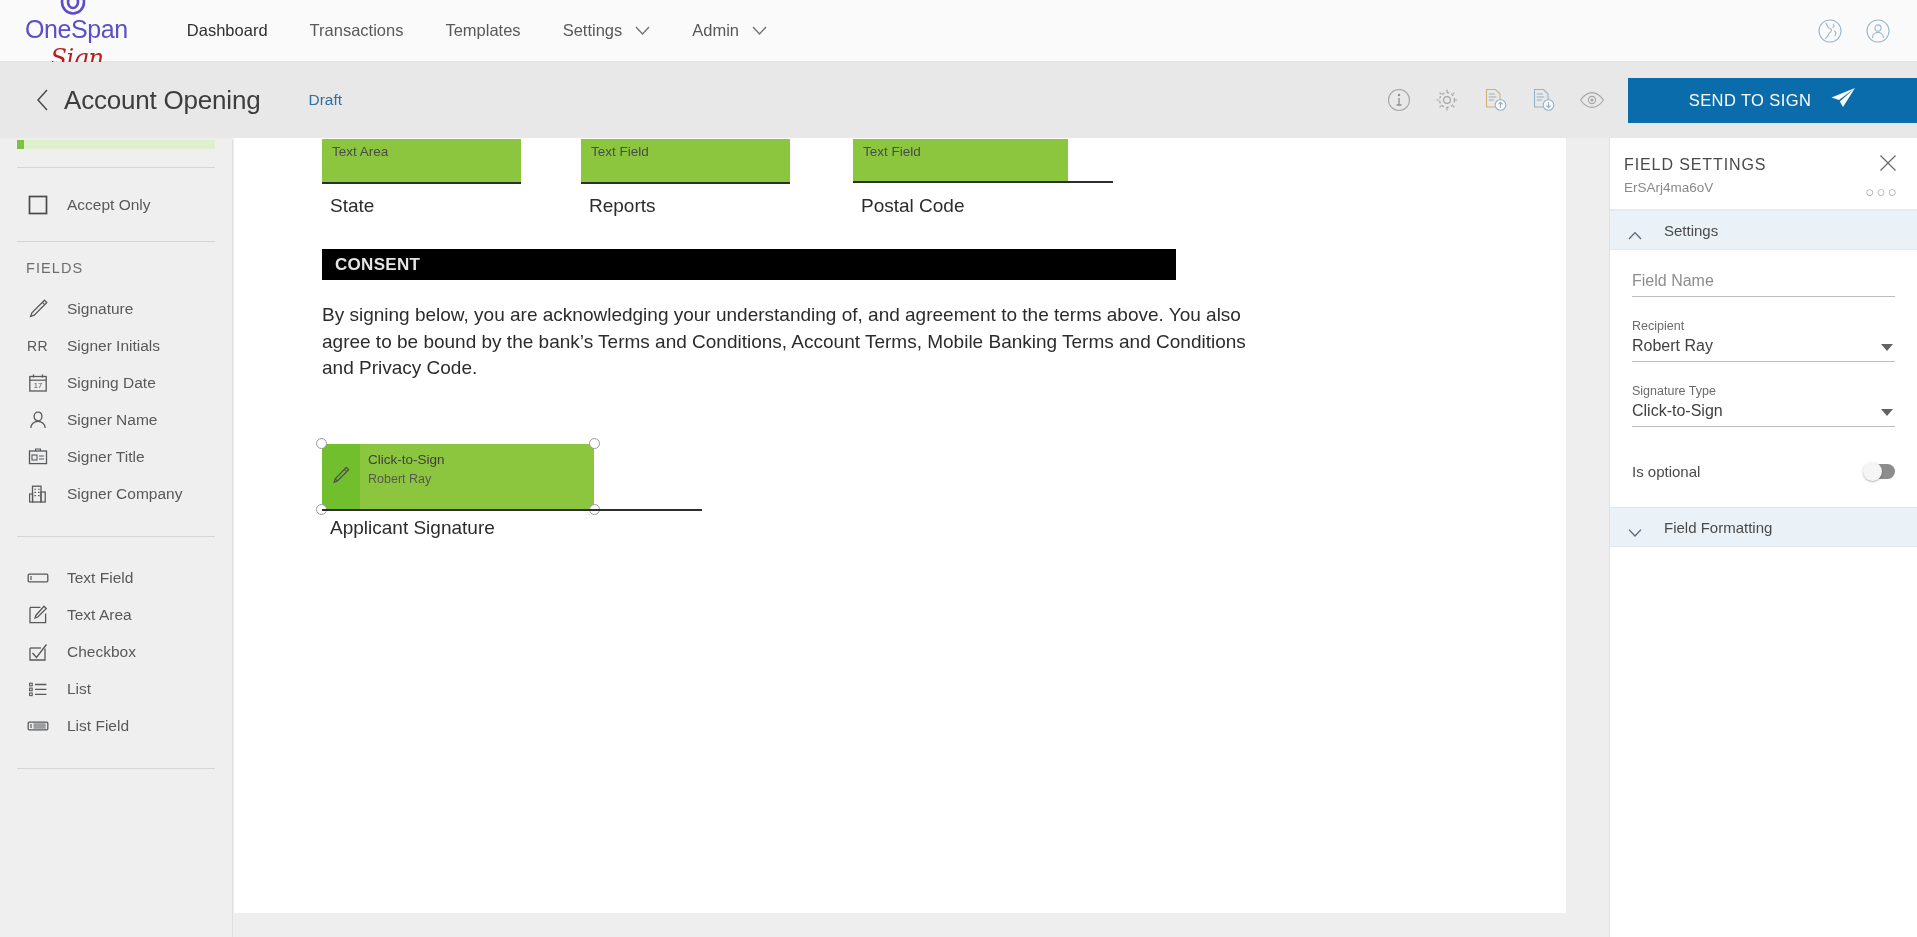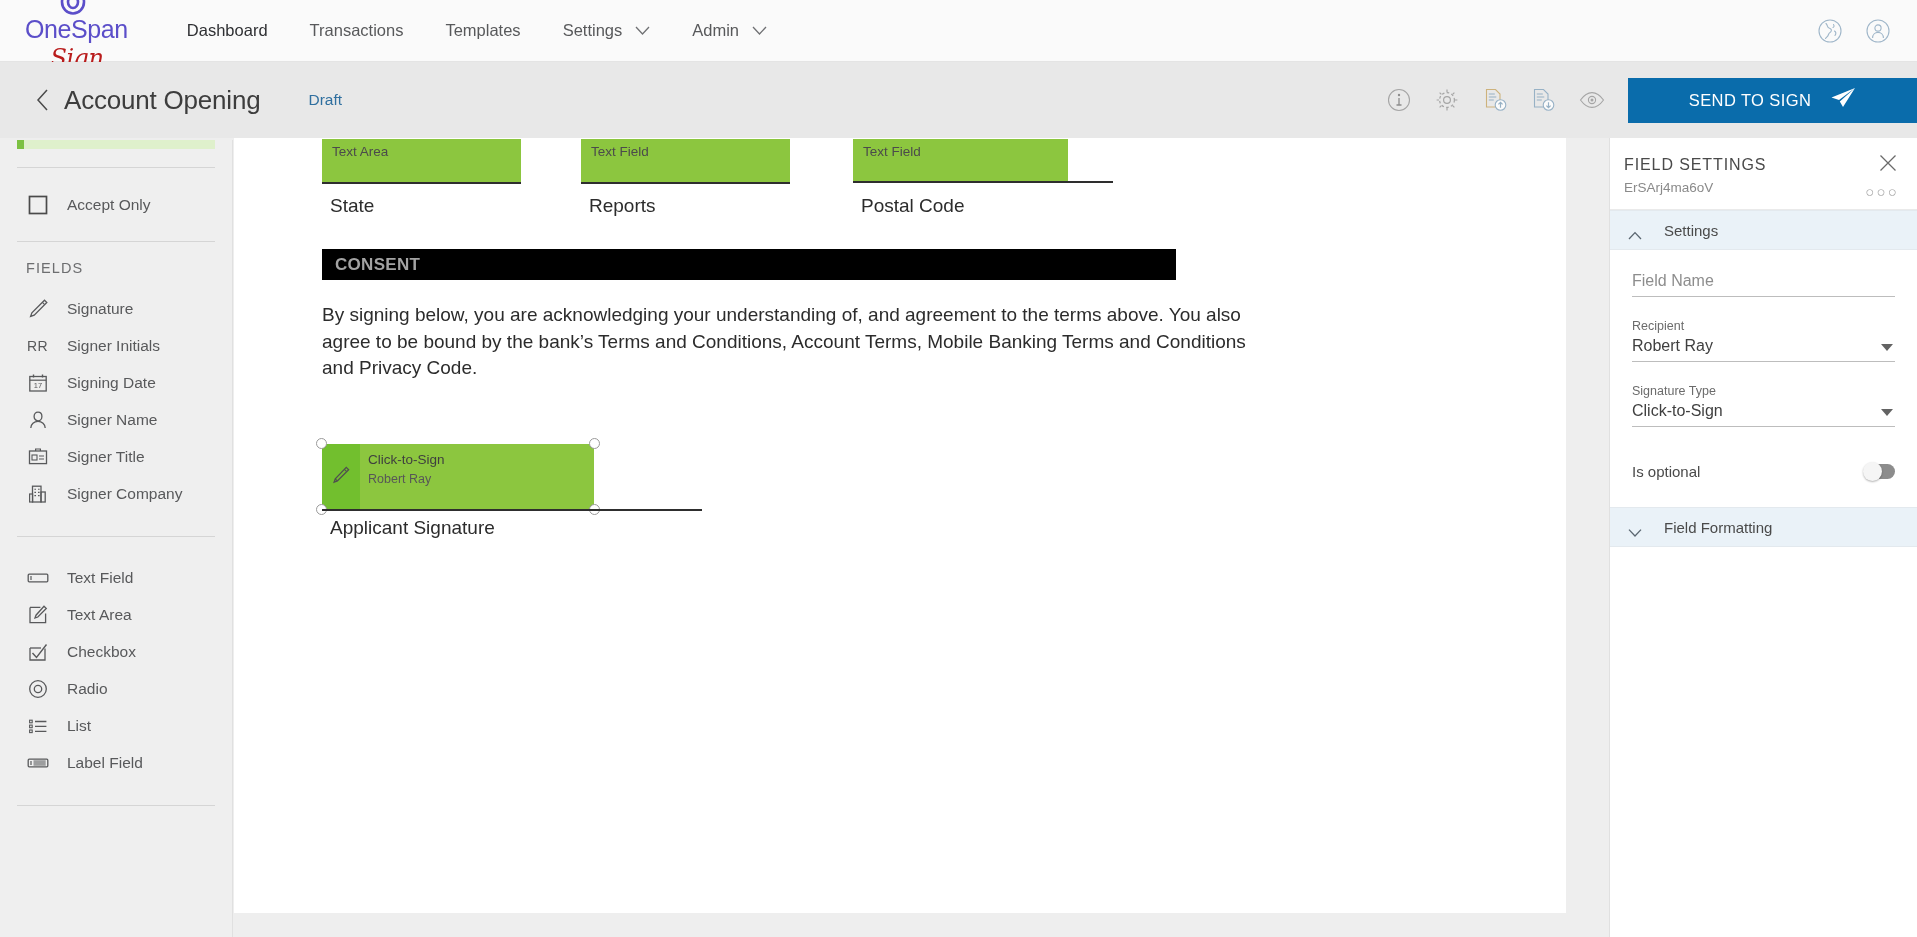--- a/index.html
+++ b/index.html
@@ -94,21 +94,21 @@
     position:absolute; left:10px; top:5px; font-size:13.5px; color:#4b4b4b;
   }
   .field-underline{ position:absolute; height:1.5px; background:#2e2e2e;}
   .doc-label{
     position:absolute; font-size:19px; color:#2c2c2c;
     font-family:"Liberation Sans", sans-serif;
     margin-left:8px;
   }
   #consent-bar{
     position:absolute; left:88px; top:111px; width:854px; height:31px;
-    background:#000; color:#a3a3a3; display:flex; align-items:center;
+    background:#000; color:#e5e5e5; display:flex; align-items:center;
     padding-left:13px; font-size:17px; font-weight:bold; letter-spacing:.3px;
   }
   #consent-text{
     position:absolute; left:88px; top:164px; width:930px;
     font-size:19px; line-height:26.5px; color:#2c2c2c;
   }
 
   
   #sig-wrap{ position:absolute; left:88px; top:306px; width:272px; height:65px; }
   #sig-field{
@@ -403,29 +403,20 @@
     <span class="sb-ico" data-name="checkbox-checked-icon">
       <svg width="22" height="22" viewBox="0 0 22 22">
         <path d="M3 7 V19 H18 V7.5" fill="none" stroke="#58595b" stroke-width="1.3"></path>
         <path d="M3 7 H14" fill="none" stroke="#58595b" stroke-width="1.3"></path>
         <path d="M5.5 12 L9.5 16.5 L19.5 3.5" fill="none" stroke="#58595b" stroke-width="1.4"></path>
       </svg>
     </span>
     <span class="sb-label" data-name="sidebar-item-label">Checkbox</span>
   </div>
 
-  <div class="sb-row" data-name="sidebar-item-radio">
-    <span class="sb-ico" data-name="radio-icon">
-      <svg width="22" height="22" viewBox="0 0 22 22">
-        <circle cx="11" cy="11" r="8.3" fill="none" stroke="#58595b" stroke-width="1.3"></circle>
-        <circle cx="11" cy="11" r="3.7" fill="none" stroke="#58595b" stroke-width="1.3"></circle>
-      </svg>
-    </span>
-    <span class="sb-label" data-name="sidebar-item-label">Radio</span>
-  </div>
 
   <div class="sb-row" data-name="sidebar-item-list">
     <span class="sb-ico" data-name="list-icon">
       <svg width="22" height="22" viewBox="0 0 22 22">
         <rect x="2.6" y="5.2" width="2.6" height="2.6" fill="none" stroke="#58595b" stroke-width="1.1"></rect>
         <rect x="2.6" y="10.1" width="2.6" height="2.6" fill="none" stroke="#58595b" stroke-width="1.1"></rect>
         <rect x="2.6" y="15" width="2.6" height="2.6" fill="none" stroke="#58595b" stroke-width="1.1"></rect>
         <path d="M8 6.5 h11.4 M8 11.4 h11.4 M8 16.3 h11.4" stroke="#58595b" stroke-width="1.3"></path>
       </svg>
     </span>
@@ -433,21 +424,21 @@
   </div>
 
   <div class="sb-row" data-name="sidebar-item-label-field">
     <span class="sb-ico" data-name="label-field-icon">
       <svg width="24" height="22" viewBox="0 0 24 22">
         <rect x="2.2" y="7.2" width="19.6" height="7.6" rx="1" fill="none" stroke="#58595b" stroke-width="1.3"></rect>
         <path d="M5 9 V13" stroke="#58595b" stroke-width="1.2"></path>
         <path d="M7.5 8.2 h12.2 v5.6 h-12.2 z" fill="#58595b" opacity=".55"></path>
       </svg>
     </span>
-    <span class="sb-label" data-name="sidebar-item-label">Label Field</span>
+    <span class="sb-label" data-name="sidebar-item-label">List Field</span>
   </div>
 
   <div class="sb-divider" data-name="divider" style="margin-top:24px;"></div>
 </div>
 
 <div id="canvas" data-name="document-canvas">
   <div id="page" data-name="document-page">
 
     <div class="doc-field" data-name="document-field-state" style="left:88px; top:0px; width:199px; height:44px;">
       <span class="ft" data-name="field-type-label">Text Area</span>

